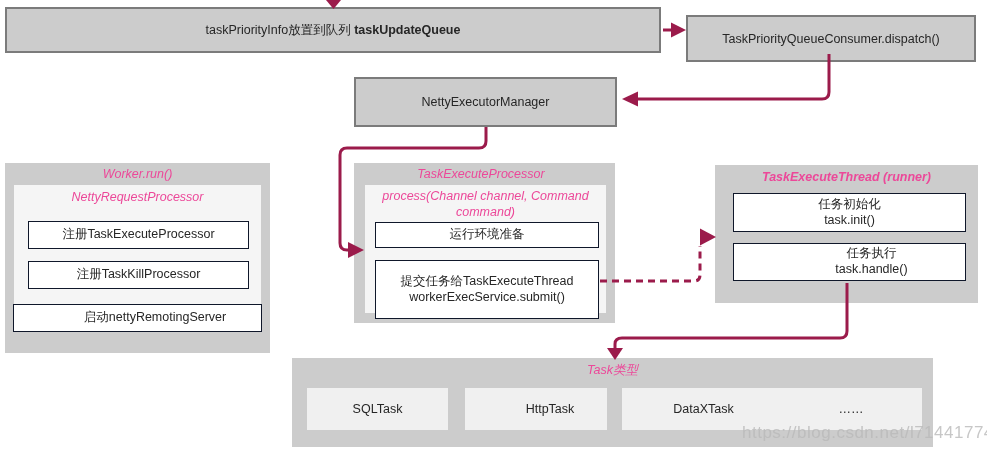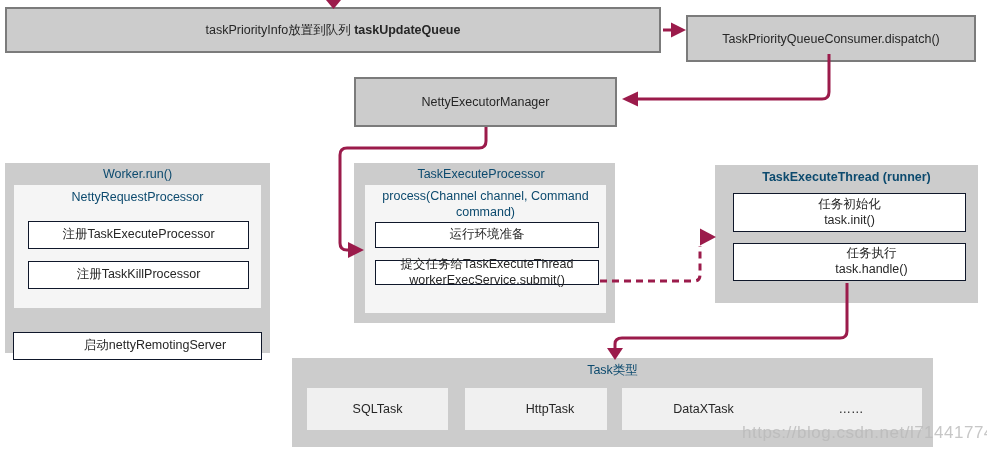--- a/index.html
+++ b/index.html
@@ -24,21 +24,22 @@
     align-items: center;
     justify-content: center;
     text-align: center;
   }
   .container {
     background: #cccccc;
   }
   .container-title {
     position: absolute;
     text-align: center;
-    color: #0c4a6e;
+    color: #ec4899;
+    font-style: italic;
   }
   .panel {
     position: absolute;
     background: #f5f5f5;
   }
   .white-box {
     position: absolute;
     background: #ffffff;
     border: 1px solid #0f172a;
     display: flex;
@@ -95,34 +96,34 @@
 
   <div class="panel" style="left:14px; top:185px; width:247px; height:123px;"></div>
   <div class="container-title" style="left:14px; top:190px; width:247px;">NettyRequestProcessor</div>
 
   <div class="white-box" style="left:28px; top:221px; width:221px; height:28px;">
     <span>注册TaskExecuteProcessor</span>
   </div>
   <div class="white-box" style="left:28px; top:261px; width:221px; height:28px;">
     <span>注册TaskKillProcessor</span>
   </div>
-  <div class="white-box" style="left:13px; top:332px; width:249px; height:28px;padding-left:35px;">
+  <div class="white-box" style="left:13px; top:304px; width:249px; height:28px;padding-left:35px;">
     <span>启动nettyRemotingServer</span>
   </div>
 
   <div class="abs container" style="left:354px; top:163px; width:261px; height:160px;"></div>
   <div class="container-title" style="left:354px; top:167px; width:254px;">TaskExecuteProcessor</div>
 
   <div class="panel" style="left:365px; top:185px; width:241px; height:128px;"></div>
   <div class="container-title" style="left:369px; top:189px; width:233px; line-height:1.25;">process(Channel channel, Command command)</div>
 
   <div class="white-box" style="left:375px; top:222px; width:224px; height:26px;">
     <span>运行环境准备</span>
   </div>
-  <div class="white-box" style="left:375px; top:260px; width:224px; height:25px;">
+  <div class="white-box" style="left:375px; top:260px; width:224px; height:59px;">
     <span>提交任务给TaskExecuteThread</span>
     <span>workerExecService.submit()</span>
   </div>
 
   <div class="abs container" style="left:715px; top:165px; width:263px; height:138px;"></div>
   <div class="container-title bold" style="left:715px; top:170px; width:263px;">TaskExecuteThread (runner)</div>
 
   <div class="white-box" style="left:733px; top:193px; width:233px; height:39px;">
     <span>任务初始化</span>
     <span>task.init()</span>

